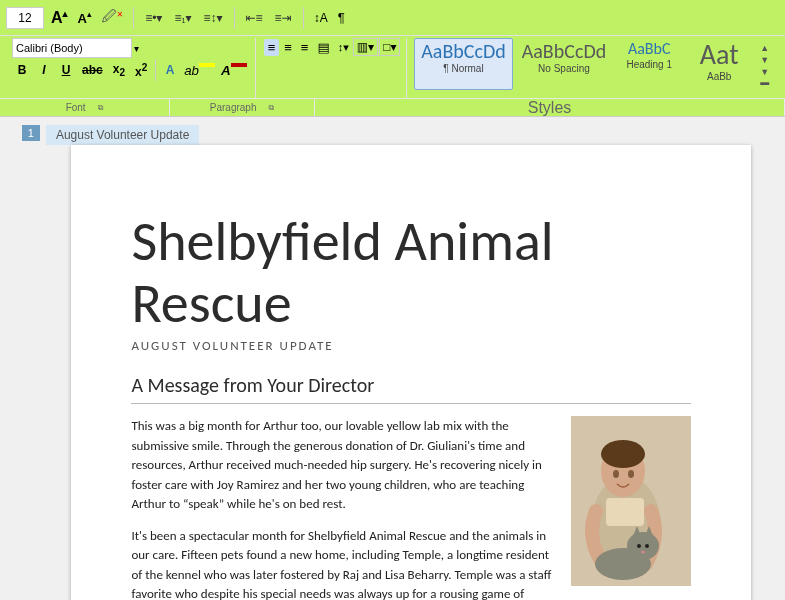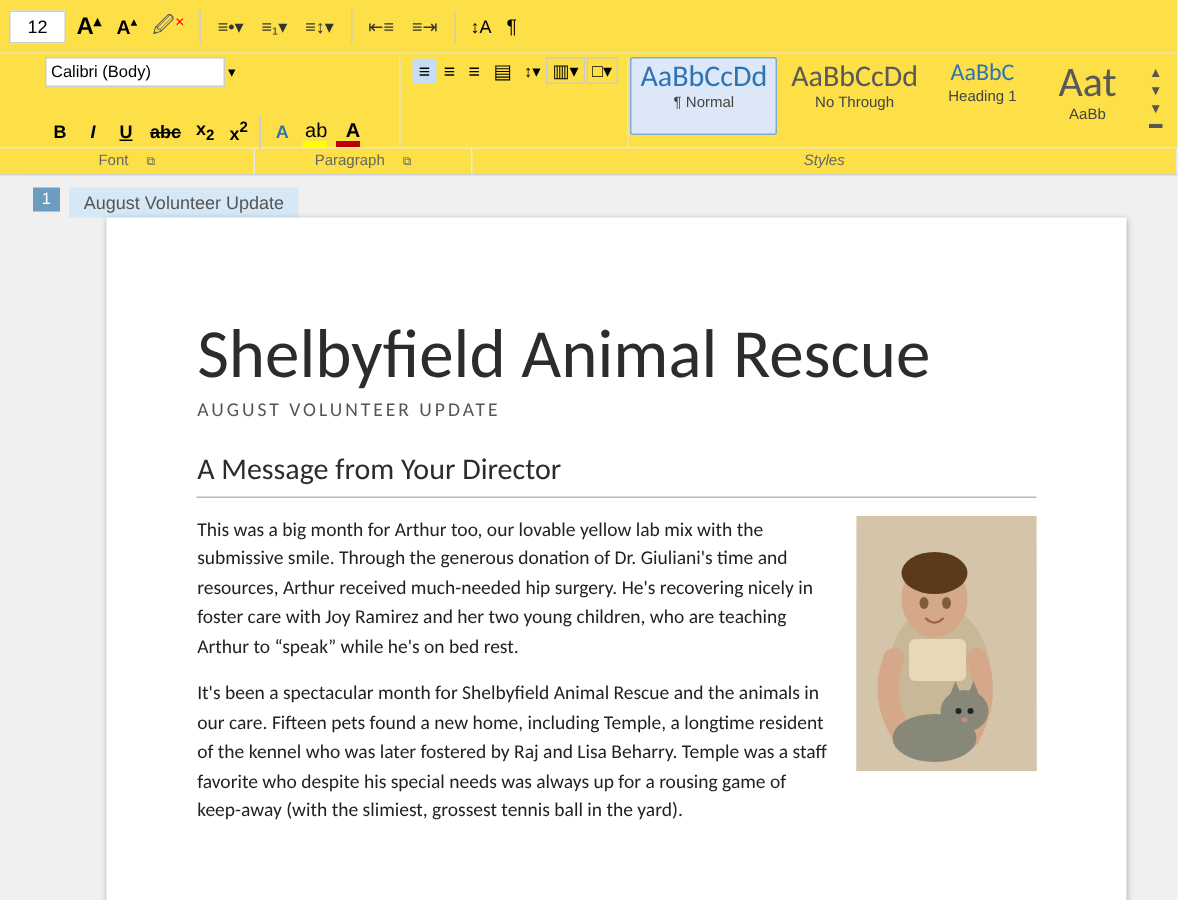--- a/index.html
+++ b/index.html
@@ -1,19 +1,19 @@
 <!DOCTYPE html>
 <html><head>
   <meta charset="utf-8">
   <style>
     * { margin: 0; padding: 0; box-sizing: border-box; }
     body { font-family: 'Segoe UI', Arial, sans-serif; background: #f0f0f0; width: 785px; height: 600px; overflow: hidden; }
 
     
-    .ribbon { background: #fde047; border-bottom: 1px solid #ccc; }
+    .ribbon { background: #bef264; border-bottom: 1px solid #ccc; }
 
     .ribbon-top { display: flex; align-items: center; padding: 4px 6px; gap: 4px; height: 36px; border-bottom: 1px solid #e0e0e0; }
     .font-size-box { border: 1px solid #ccc; width: 38px; height: 22px; font-size: 12px; text-align: center; padding: 1px 3px; }
     .grow-btn, .shrink-btn { border: none; background: none; font-size: 14px; cursor: pointer; padding: 1px 3px; }
     .clear-format-btn { border: none; background: none; cursor: pointer; padding: 1px 3px; font-size: 13px; color: #555; }
     .ribbon-sep { width: 1px; height: 22px; background: #ccc; margin: 0 3px; }
     .list-btn { border: none; background: none; cursor: pointer; padding: 1px 4px; font-size: 12px; color: #333; }
     .indent-btn { border: none; background: none; cursor: pointer; padding: 1px 4px; font-size: 12px; color: #333; }
     .sort-btn { border: none; background: none; cursor: pointer; padding: 1px 3px; font-size: 12px; }
     .para-mark { border: none; background: none; cursor: pointer; padding: 1px 3px; font-size: 13px; }
@@ -22,21 +22,21 @@
 
     .ribbon-group { display: flex; flex-direction: column; align-items: center; border-right: 1px solid #e0e0e0; padding: 0 6px 2px; min-width: 60px; }
     .ribbon-group-content { display: flex; align-items: center; flex-wrap: wrap; gap: 1px; flex: 1; }
 
     
     .font-group { min-width: 90px; }
     .font-row { display: flex; align-items: center; gap: 2px; width: 100%; }
     .font-name-box { border: 1px solid #ccc; width: 120px; height: 20px; font-size: 11px; padding: 1px 3px; }
     .fmt-btn { border: none; background: none; cursor: pointer; padding: 1px 4px; font-size: 12px; font-weight: bold; min-width: 20px; text-align: center; border-radius: 2px; }
     .color-indicator { width: 16px; height: 4px; display: block; margin: 0 auto; }
-    .fmt-btn-with-color { display: flex; flex-direction: column; align-items: flex-end; border: none; background: none; cursor: pointer; padding: 1px 2px; }
+    .fmt-btn-with-color { display: flex; align-items: flex-start; border: none; background: none; cursor: pointer; padding: 1px 2px; font-style: italic; }
 
     
     .para-group { min-width: 120px; }
     .align-btn { border: none; background: none; cursor: pointer; padding: 1px 4px; font-size: 13px; border-radius: 2px; }
     .align-btn.active { background: #c7ddf5; }
     .spacing-btn { border: none; background: none; cursor: pointer; font-size: 11px; padding: 1px 3px; }
     .shading-btn { border: none; background: none; cursor: pointer; font-size: 12px; padding: 1px 3px; border: 1px solid #ccc; }
     .border-btn { border: none; background: none; cursor: pointer; font-size: 12px; padding: 1px 3px; border: 1px solid #ccc; }
 
     
@@ -58,39 +58,39 @@
     
     .doc-area { background: #f0f0f0; height: calc(600px - 108px); display: flex; overflow: hidden; }
     .ruler-left { width: 14px; background: #f0f0f0; }
 
     .page-content-row { display: flex; width: 100%; }
 
     
     .doc-page { background: white; width: 680px; min-height: 480px; margin: 0 auto; box-shadow: 0 1px 4px rgba(0,0,0,0.3); padding: 40px 60px 40px 60px; position: relative; }
 
     
-    .doc-title { font-size: 46px; font-weight: 300; font-family: Calibri, 'Segoe UI', sans-serif; color: #2c2c2c; line-height: 1.1; margin-bottom: 4px; margin-top: 26px; }
+    .doc-title { font-size: 56px; font-weight: 300; font-family: Calibri, 'Segoe UI', sans-serif; color: #2c2c2c; line-height: 1.1; margin-bottom: 4px; margin-top: 26px; }
     .doc-subtitle { font-size: 13px; letter-spacing: 2px; color: #555; font-family: Calibri, sans-serif; margin-bottom: 20px; }
     .doc-section-title { font-size: 20px; font-weight: 400; font-family: Calibri, sans-serif; color: #2c2c2c; margin-bottom: 6px; margin-top: 10px; }
     .doc-divider { border: none; border-top: 1px solid #bbb; margin-bottom: 12px; }
 
     .doc-body-row { display: flex; gap: 16px; align-items: flex-start; }
     .doc-body-text { flex: 1; font-size: 13px; font-family: Calibri, sans-serif; line-height: 1.5; color: #222; }
     .doc-body-text p { margin-bottom: 12px; }
     .doc-image { width: 120px; height: 170px; background: #d4c5b0; flex-shrink: 0; overflow: hidden; display: flex; align-items: center; justify-content: center; }
     
     .img-figure { position: relative; width: 100%; height: 100%; }
     .img-bg { position: absolute; inset: 0; background: linear-gradient(180deg, #e8dcc8 0%, #d4c4a8 40%, #b8a888 100%); }
 
     
     .para-rows { display: flex; flex-direction: column; gap: 1px; }
     .para-row1 { display: flex; gap: 1px; align-items: center; }
 
     
-    .font-rows { display: flex; flex-direction: column; gap: 19px; width: 100%; margin-left: 36px; }
+    .font-rows { display: flex; flex-direction: column; gap: 1px; width: 100%; }
 
     .bottom-group-labels { display: flex; border-top: 1px solid #e8e8e8; }
     .bgl-item { display: flex; align-items: center; justify-content: center; font-size: 10px; color: #666; cursor: pointer; padding: 1px 0; border-right: 1px solid #e8e8e8; gap: 12px; }
     .bgl-expand { font-size: 8px; }
   </style>
 </head>
 <body>
 
 <div class="ribbon">
 
@@ -230,21 +230,21 @@
     <div class="ribbon-group styles-group">
       <div class="styles-row">
 
         <div class="style-item active">
           <div class="style-preview-normal">AaBbCcDd</div>
           <div class="style-label">¶ Normal</div>
         </div>
 
         <div class="style-item">
           <div class="style-preview-nospace">AaBbCcDd</div>
-          <div class="style-label">No Through</div>
+          <div class="style-label">No Spacing</div>
         </div>
 
 
         <div class="style-item">
           <div class="style-preview-h2">AaBbC</div>
           <div class="style-label">Heading 1</div>
         </div>
 
         <div class="style-item">
           <div class="style-preview-title">Aat</div>
@@ -262,21 +262,21 @@
 
   <div class="bottom-group-labels" style="display:flex; height:18px;">
     <div class="bgl-item" style="width:170px; font-size:10px;">
       <span>Font</span>
       <span class="bgl-expand">⧉</span>
     </div>
     <div class="bgl-item" style="width:145px; font-size:10px;">
       <span>Paragraph</span>
       <span class="bgl-expand">⧉</span>
     </div>
-    <div class="bgl-item" style="flex:1; font-size:10px;font-style:italic;">
+    <div class="bgl-item" style="flex:1; font-size:16px;">
       <span>Styles</span>
     </div>
   </div>
 </div>
 
 <div class="doc-area">
 
   <div class="ruler-left"></div>
 
   <div class="page-content-row" style="display:flex; flex-direction:column; width:100%;">

